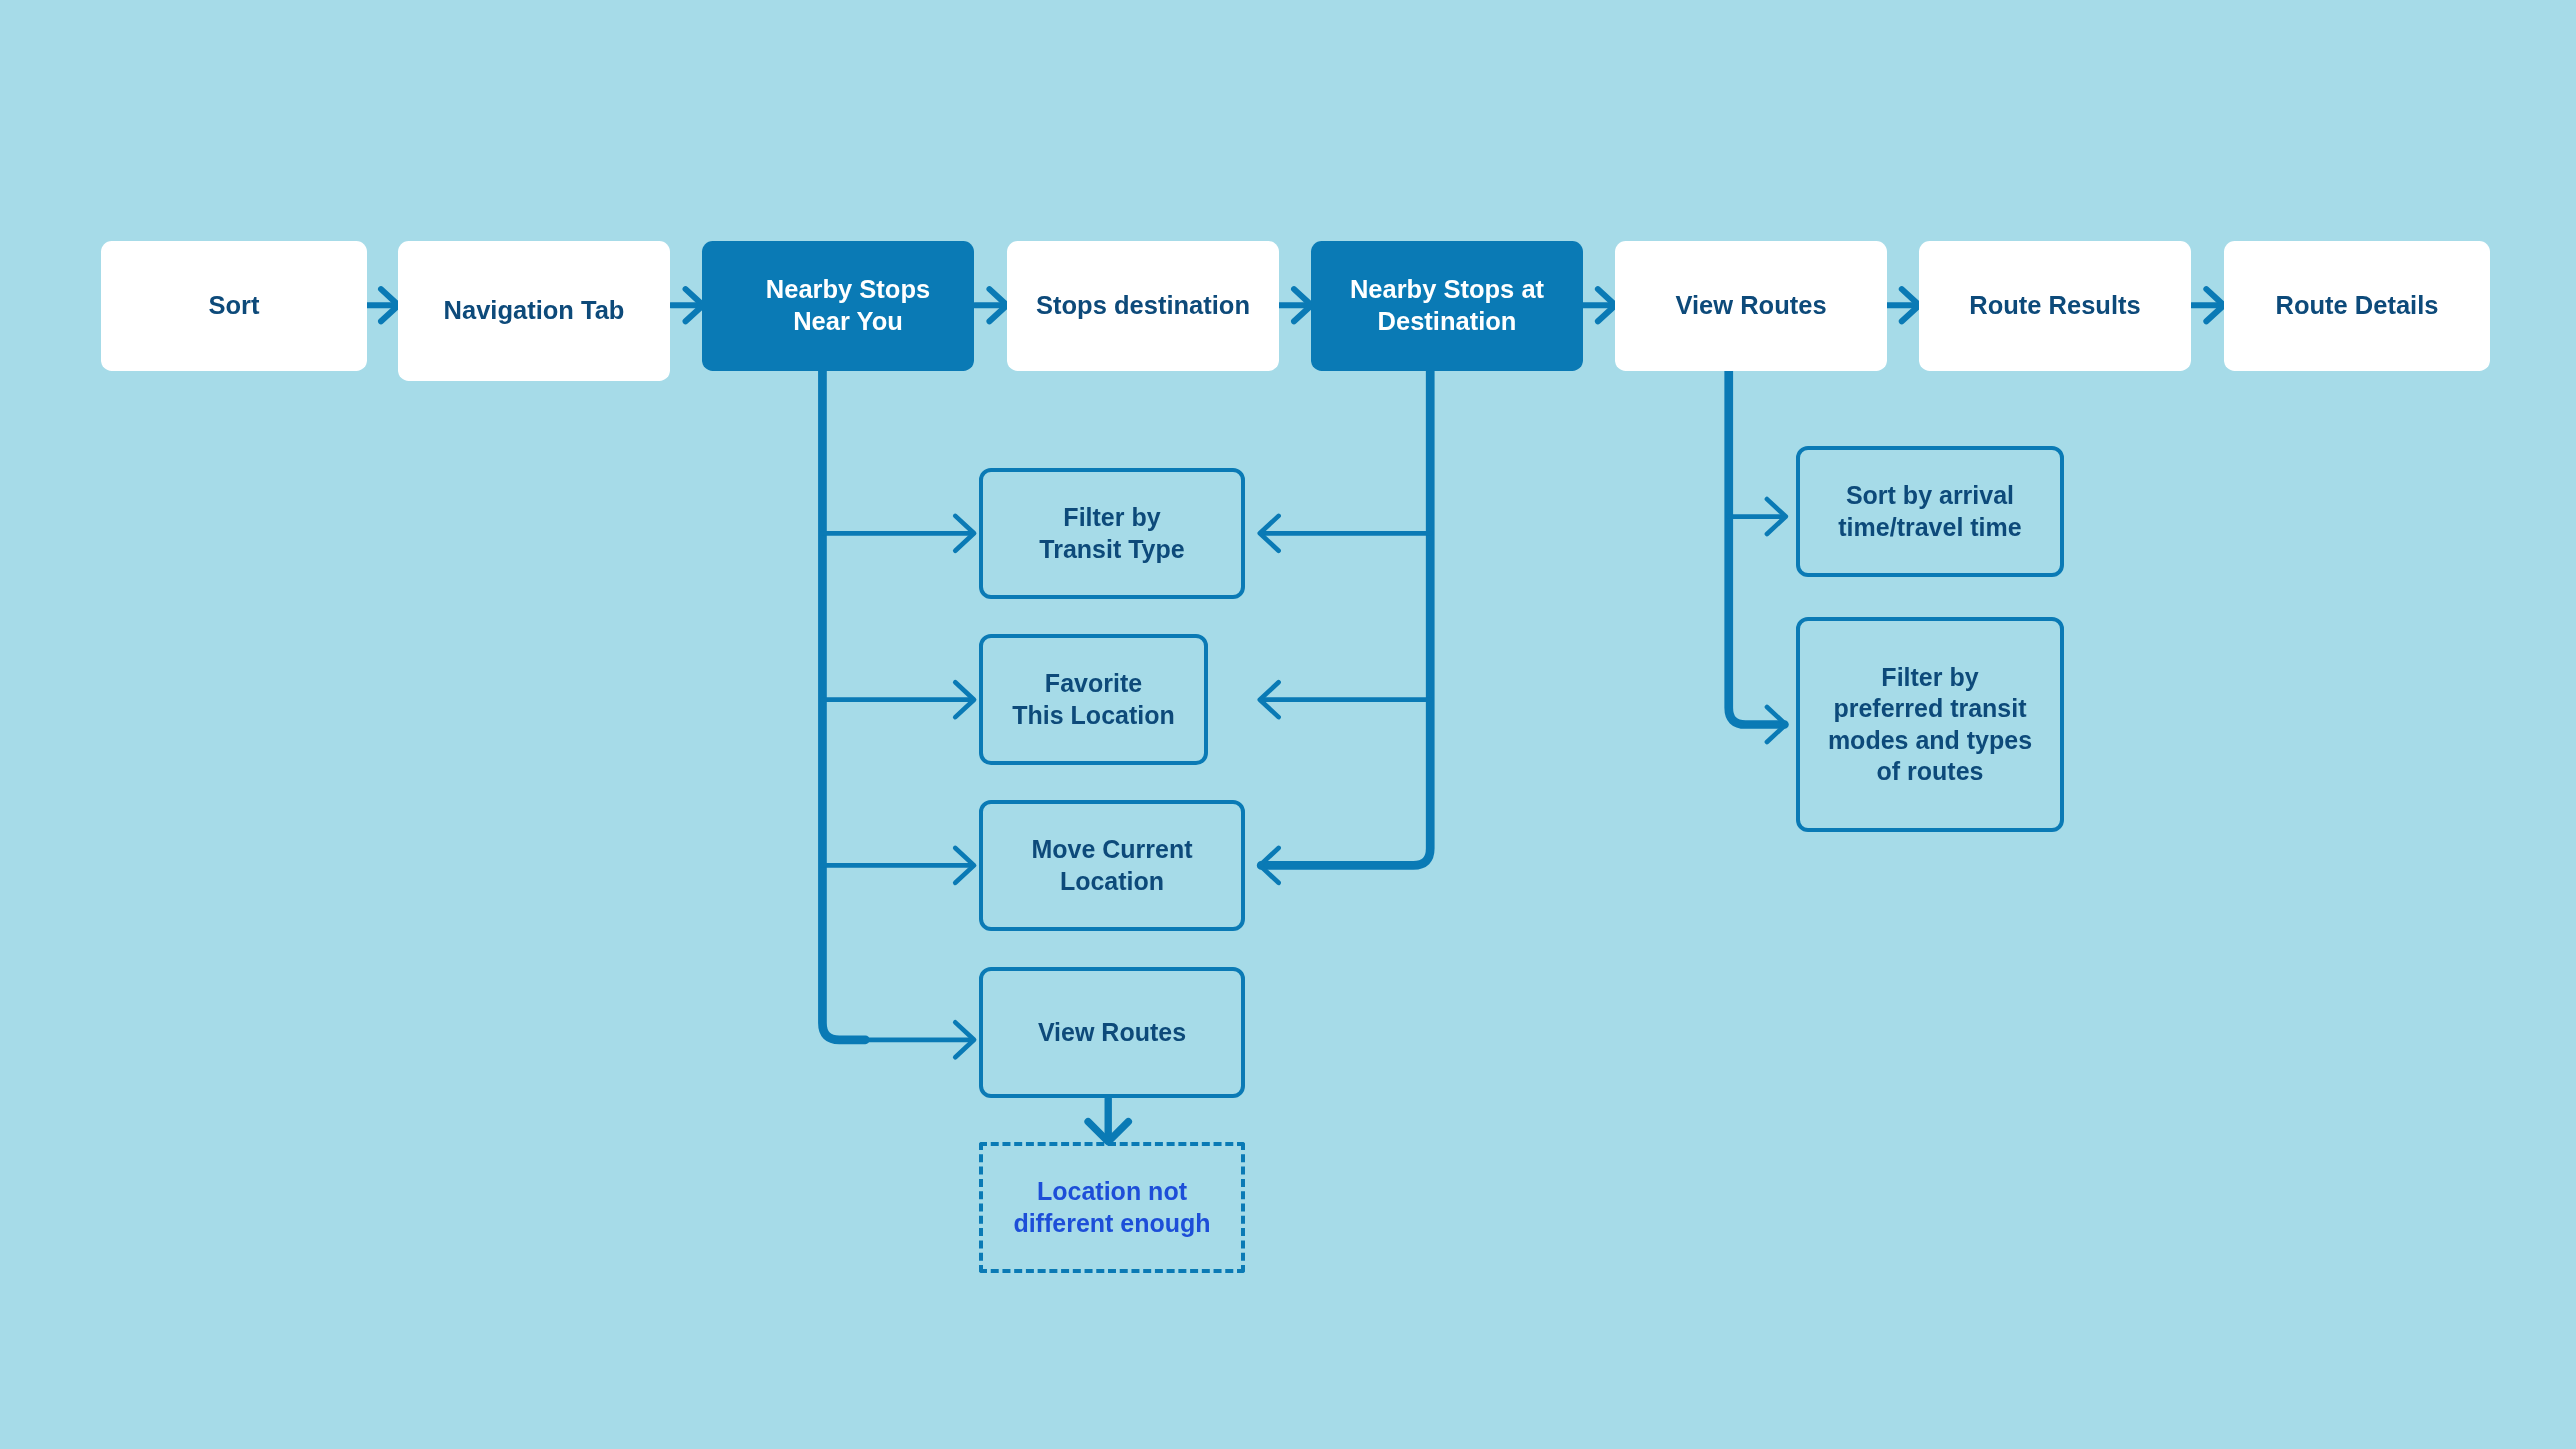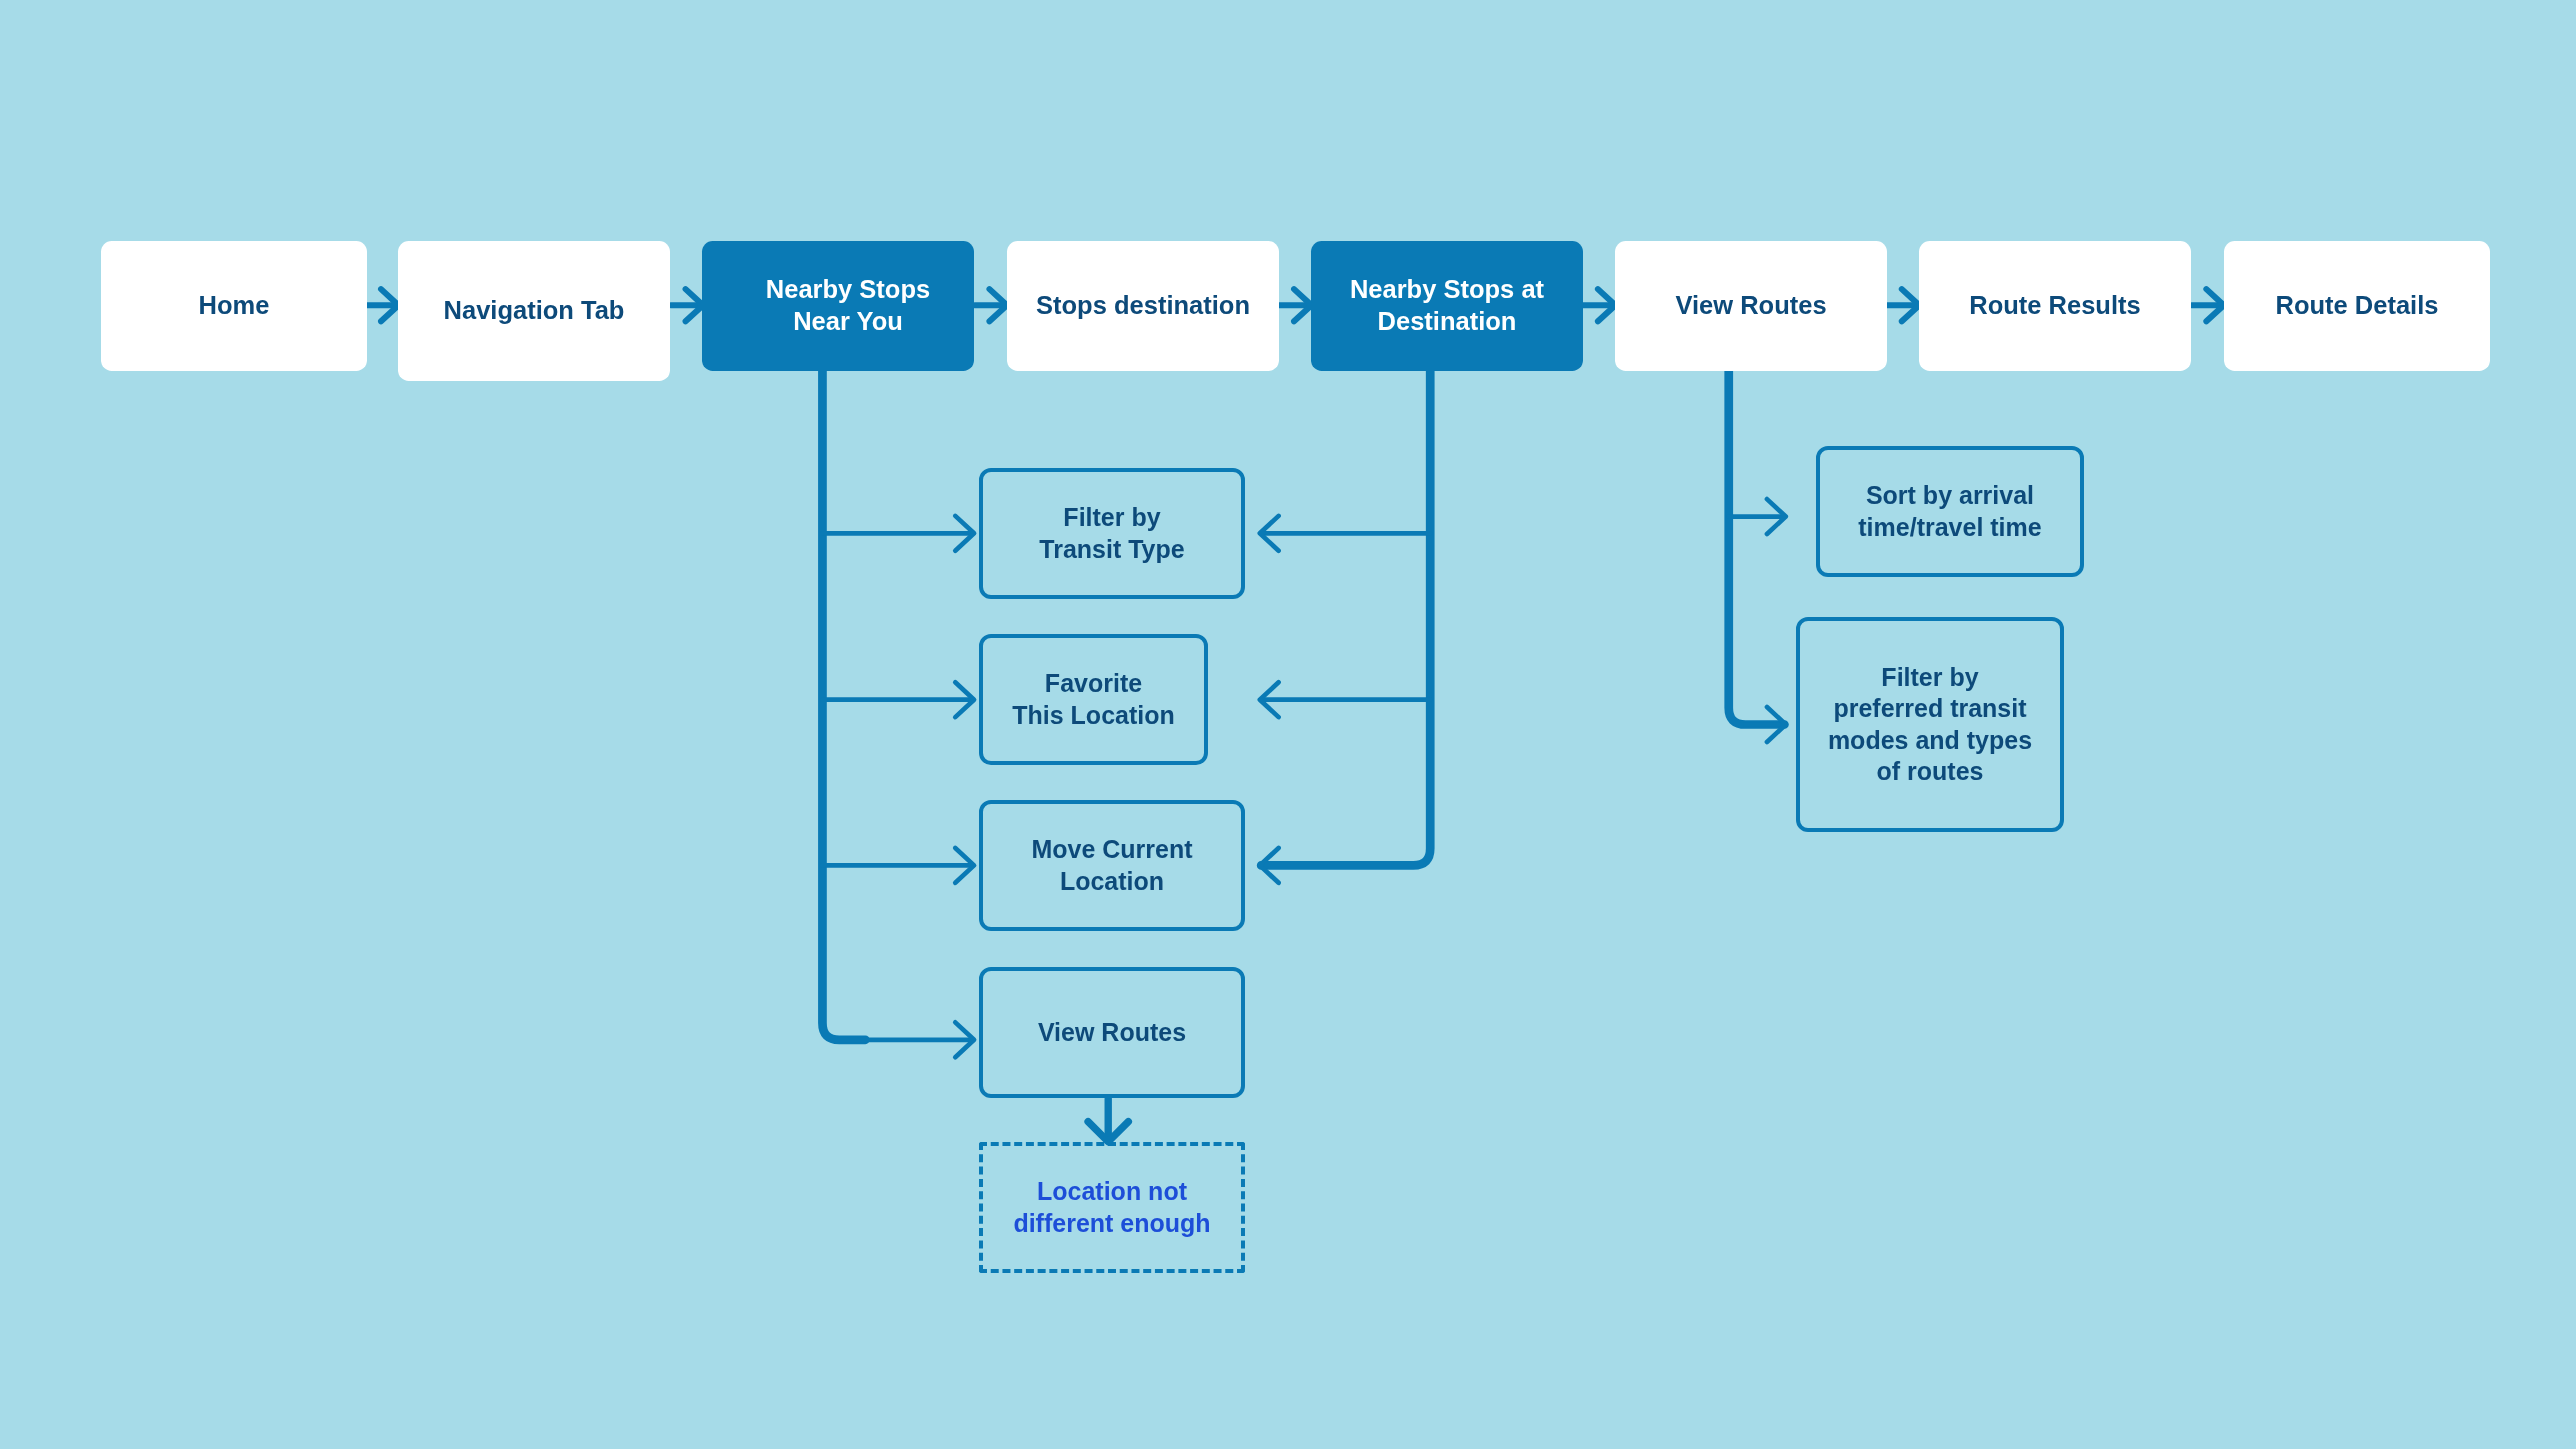--- a/index.html
+++ b/index.html
@@ -152,21 +152,21 @@
       </g>
       <g stroke-width="7">
         <path d="M 2602 1080 L 2660 1080"></path>
         <path d="M 2634 1054 L 2662 1080 L 2634 1106"></path>
       </g>
 
     </g>
   </svg>
 
   <div class="node card" style="left:101px; top:241px; width:266px; height:130px;">
-    <span>Home</span>
+    <span>Sort</span>
   </div>
 
   <div class="node card" style="left:398px; top:241px; width:272px; height:140px;">
     <span>Navigation Tab</span>
   </div>
 
   <div class="node card-hl" style="left:702px; top:241px; width:272px; height:130px;padding-left:20px;">
     <span>Nearby Stops
 Near You</span>
   </div>
@@ -209,21 +209,21 @@
 
   <div class="node outline" style="left:979px; top:967px; width:266px; height:131px;">
     <span>View Routes</span>
   </div>
 
   <div class="node dashed" style="left:979px; top:1142px; width:266px; height:131px;">
     <span>Location not
 different enough</span>
   </div>
 
-  <div class="node outline" style="left:1796px; top:446px; width:268px; height:131px;margin-left:20px;">
+  <div class="node outline" style="left:1796px; top:446px; width:268px; height:131px;">
     <span>Sort by arrival
 time/travel time</span>
   </div>
 
   <div class="node outline" style="left:1796px; top:617px; width:268px; height:215px;">
     <span>Filter by
 preferred transit
 modes and types
 of routes</span>
   </div>

